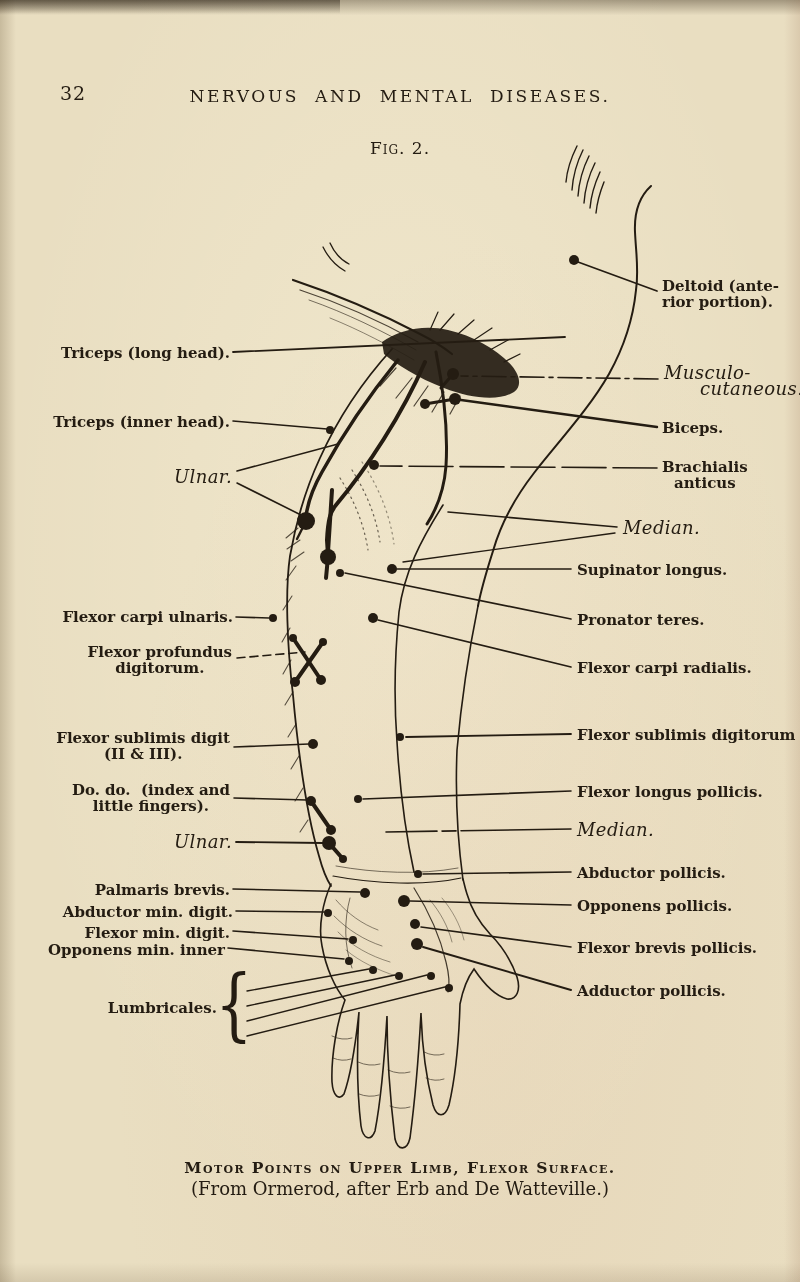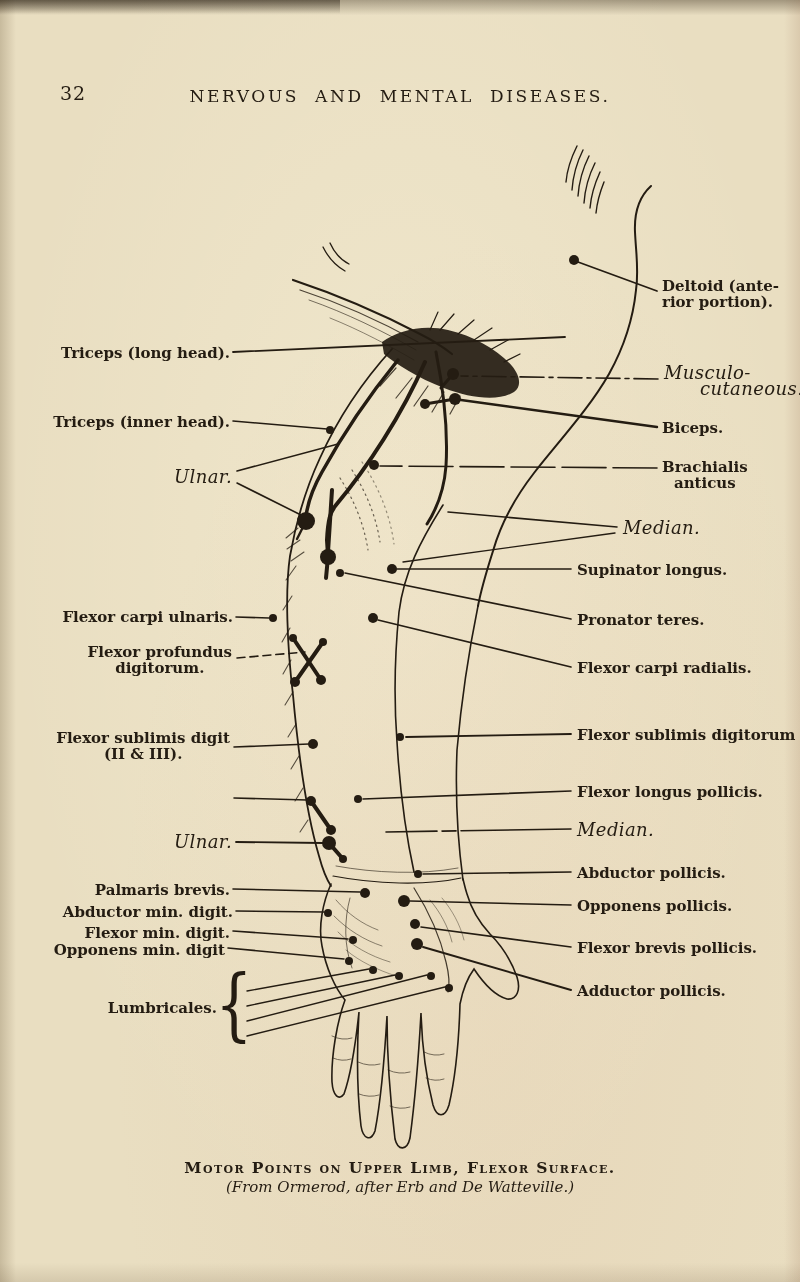--- a/index.html
+++ b/index.html
@@ -23,31 +23,32 @@
   .header{top:86px;left:0;right:0;text-align:center;font-size:17px;letter-spacing:2.6px;word-spacing:8px;}
   .figlabel{top:138px;left:0;right:0;text-align:center;font-variant:small-caps;font-size:17px;letter-spacing:1px;}
   .lbl{position:absolute;font-weight:bold;font-size:15px;line-height:16px;white-space:pre-wrap;}
   .lbl.it{font-style:italic;font-weight:normal;font-size:18px;letter-spacing:0.4px;}
   .lbl.rt{text-align:center;}
   .lbl.ctr{text-align:center;}
   .lbl .ind{display:block;padding-left:36px;}
   .lbl .ind2{display:block;text-align:center;}
   .brace{position:absolute;font-size:78px;line-height:1;font-weight:normal;transform:scaleX(.75);}
   .cap1{top:1158px;left:0;right:0;text-align:center;font-variant:small-caps;font-size:15.5px;letter-spacing:1.4px;font-weight:bold;}
-  .cap2{top:1178px;left:0;right:0;text-align:center;font-style:italic;font-size:15px;}
+  .cap2{top:1178px;left:0;right:0;text-align:center;font-size:18px;}
   svg{position:absolute;left:0;top:0;}
   .ink{stroke:#241c12;fill:none;stroke-linecap:round;}
 </style>
 </head>
 <body>
 
 <div id="page">
 
   <div class="abs pagenum">32</div>
   <div class="abs header">NERVOUS AND MENTAL DISEASES.</div>
+  <div class="abs figlabel">Fig. 2.</div>
 
   <svg id="fig-svg" width="800" height="1282" viewBox="0 0 800 1282">
     <g class="ink" stroke-width="1.4">
       <path d="M577,146 C571,158 567,170 566,182"></path>
       <path d="M583,150 C577,162 573,176 572,190"></path>
       <path d="M589,156 C583,168 579,182 578,196"></path>
       <path d="M595,163 C589,175 585,189 584,203"></path>
       <path d="M600,172 C595,183 591,196 590,208"></path>
       <path d="M604,182 C600,192 597,203 596,213"></path>
     </g>
@@ -216,25 +217,26 @@
       <circle cx="431" cy="976" r="4" fill="#241c12"></circle>
       <circle cx="449" cy="988" r="4" fill="#241c12"></circle>
     </svg>
 
   <div class="lbl rt" style="right:570px;top:345px;"><span>Triceps (long head).</span></div>
   <div class="lbl rt" style="right:570px;top:414px;"><span>Triceps (inner head).</span></div>
   <div class="lbl it rt" style="right:568px;top:469px;"><span>Ulnar.</span></div>
   <div class="lbl rt" style="right:567px;top:609px;"><span>Flexor carpi ulnaris.</span></div>
   <div class="lbl ctr" style="right:568px;top:644px;"><span>Flexor profundus</span><br><span>digitorum.</span></div>
   <div class="lbl ctr" style="right:570px;top:730px;"><span>Flexor sublimis digit</span><br><span>(II &amp; III).</span></div>
+  <div class="lbl ctr" style="right:570px;top:782px;"><span>Do. do.  (index and</span><br><span>little fingers).</span></div>
   <div class="lbl it rt" style="right:568px;top:834px;"><span>Ulnar.</span></div>
   <div class="lbl rt" style="right:570px;top:882px;"><span>Palmaris brevis.</span></div>
   <div class="lbl rt" style="right:567px;top:904px;"><span>Abductor min. digit.</span></div>
   <div class="lbl rt" style="right:570px;top:925px;"><span>Flexor min. digit.</span></div>
-  <div class="lbl rt" style="right:575px;top:942px;"><span>Opponens min. digit</span></div>
+  <div class="lbl rt" style="right:575px;top:942px;"><span>Opponens min. inner</span></div>
   <div class="lbl rt" style="right:583px;top:1000px;"><span>Lumbricales.</span></div>
   <div class="brace" style="left:209px;top:965px;">{</div>
 
   <div class="lbl" style="left:662px;top:278px;"><span>Deltoid (ante-</span><br><span>rior portion).</span></div>
   <div class="lbl it" style="left:664px;top:365px;"><span>Musculo-</span><span class="ind">cutaneous.</span></div>
   <div class="lbl" style="left:662px;top:420px;"><span>Biceps.</span></div>
   <div class="lbl" style="left:662px;top:459px;"><span>Brachialis</span><span class="ind2">anticus</span></div>
   <div class="lbl it" style="left:623px;top:520px;"><span>Median.</span></div>
   <div class="lbl" style="left:577px;top:562px;"><span>Supinator longus.</span></div>
   <div class="lbl" style="left:577px;top:612px;"><span>Pronator teres.</span></div>

